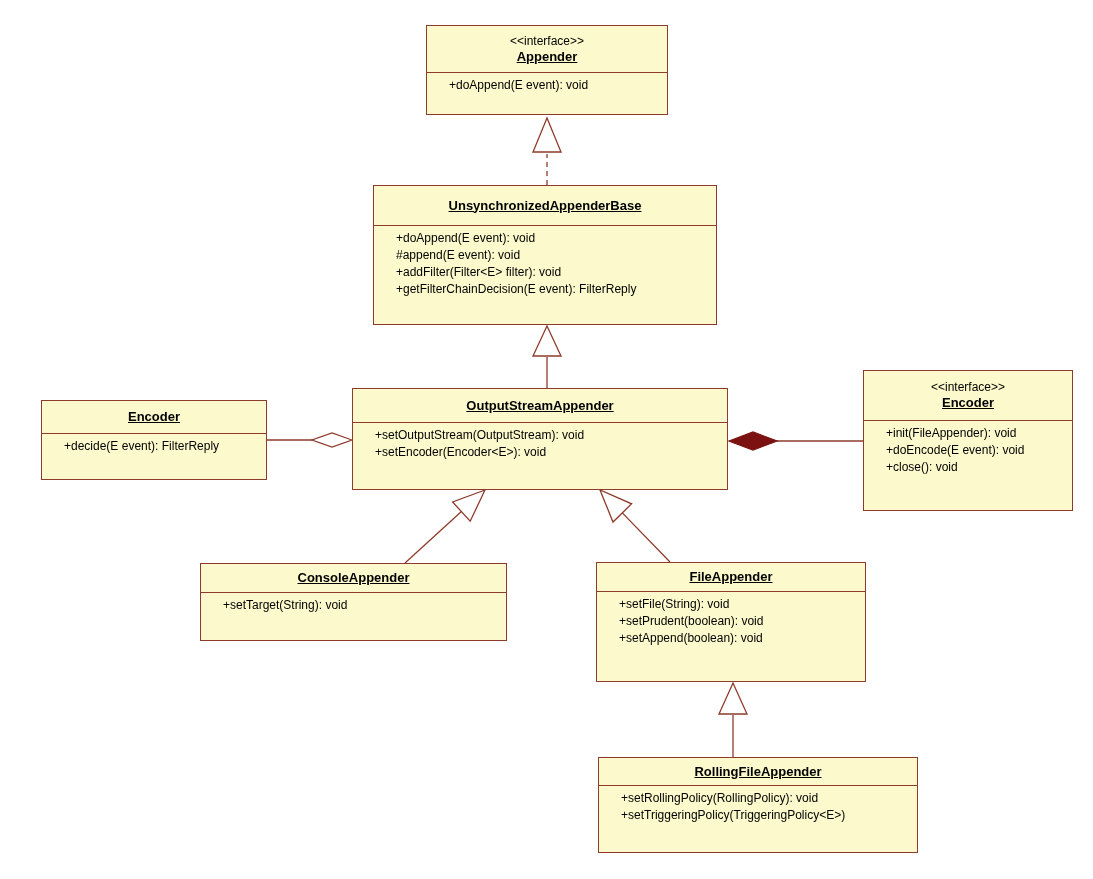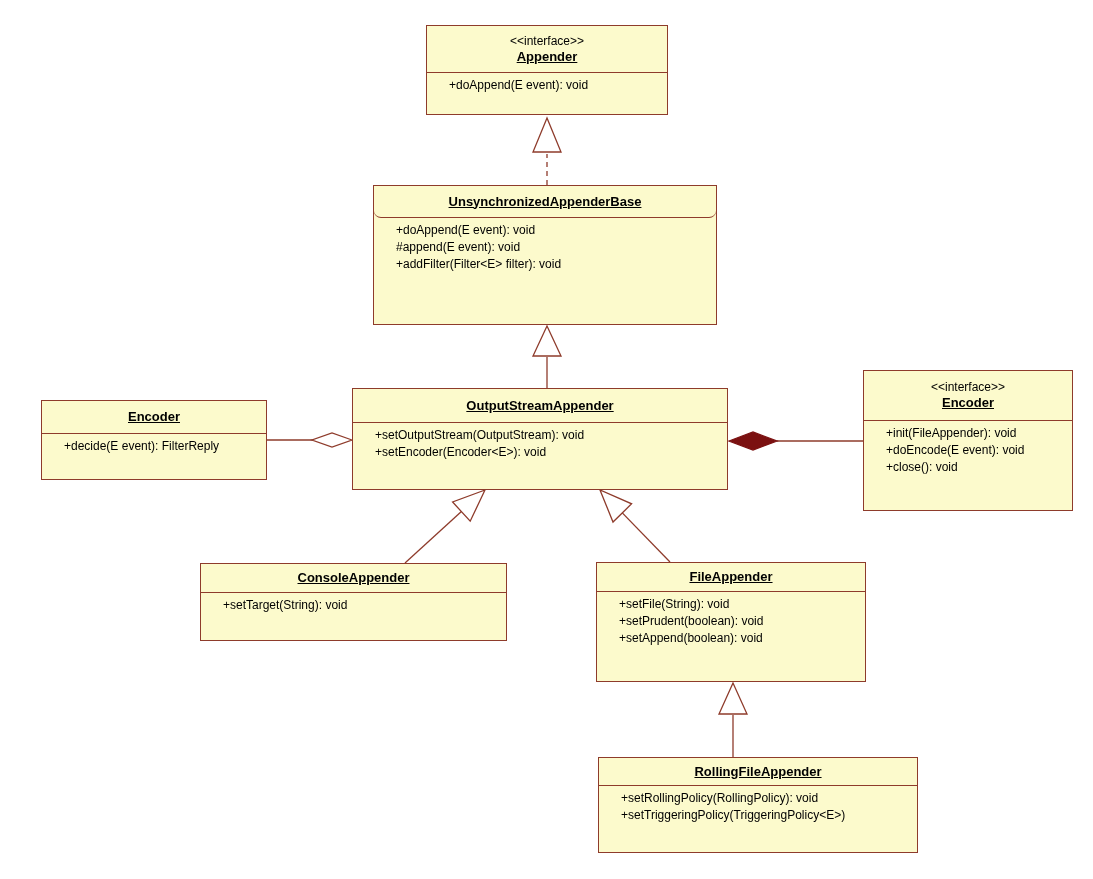--- a/index.html
+++ b/index.html
@@ -68,27 +68,28 @@
     <div class="uml-title" style="height:47px;">
       <div class="stereotype">&lt;&lt;interface&gt;&gt;</div>
       <div class="cname">Appender</div>
     </div>
     <div class="uml-methods">
       <div>+doAppend(E event): void</div>
     </div>
   </div>
 
   <div class="uml-class" style="left:373px; top:185px; width:344px; height:140px;">
-    <div class="uml-title" style="height:32px;border-radius:7px;">
+    <div class="uml-title" style="height:40px;">
       <div class="cname">UnsynchronizedAppenderBase</div>
     </div>
     <div class="uml-methods">
       <div>+doAppend(E event): void</div>
       <div>#append(E event): void</div>
       <div>+addFilter(Filter&lt;E&gt; filter): void</div>
+      <div>+getFilterChainDecision(E event): FilterReply</div>
     </div>
   </div>
 
   <div class="uml-class" style="left:352px; top:388px; width:376px; height:102px;">
     <div class="uml-title" style="height:34px;">
       <div class="cname">OutputStreamAppender</div>
     </div>
     <div class="uml-methods">
       <div>+setOutputStream(OutputStream): void</div>
       <div>+setEncoder(Encoder&lt;E&gt;): void</div>

